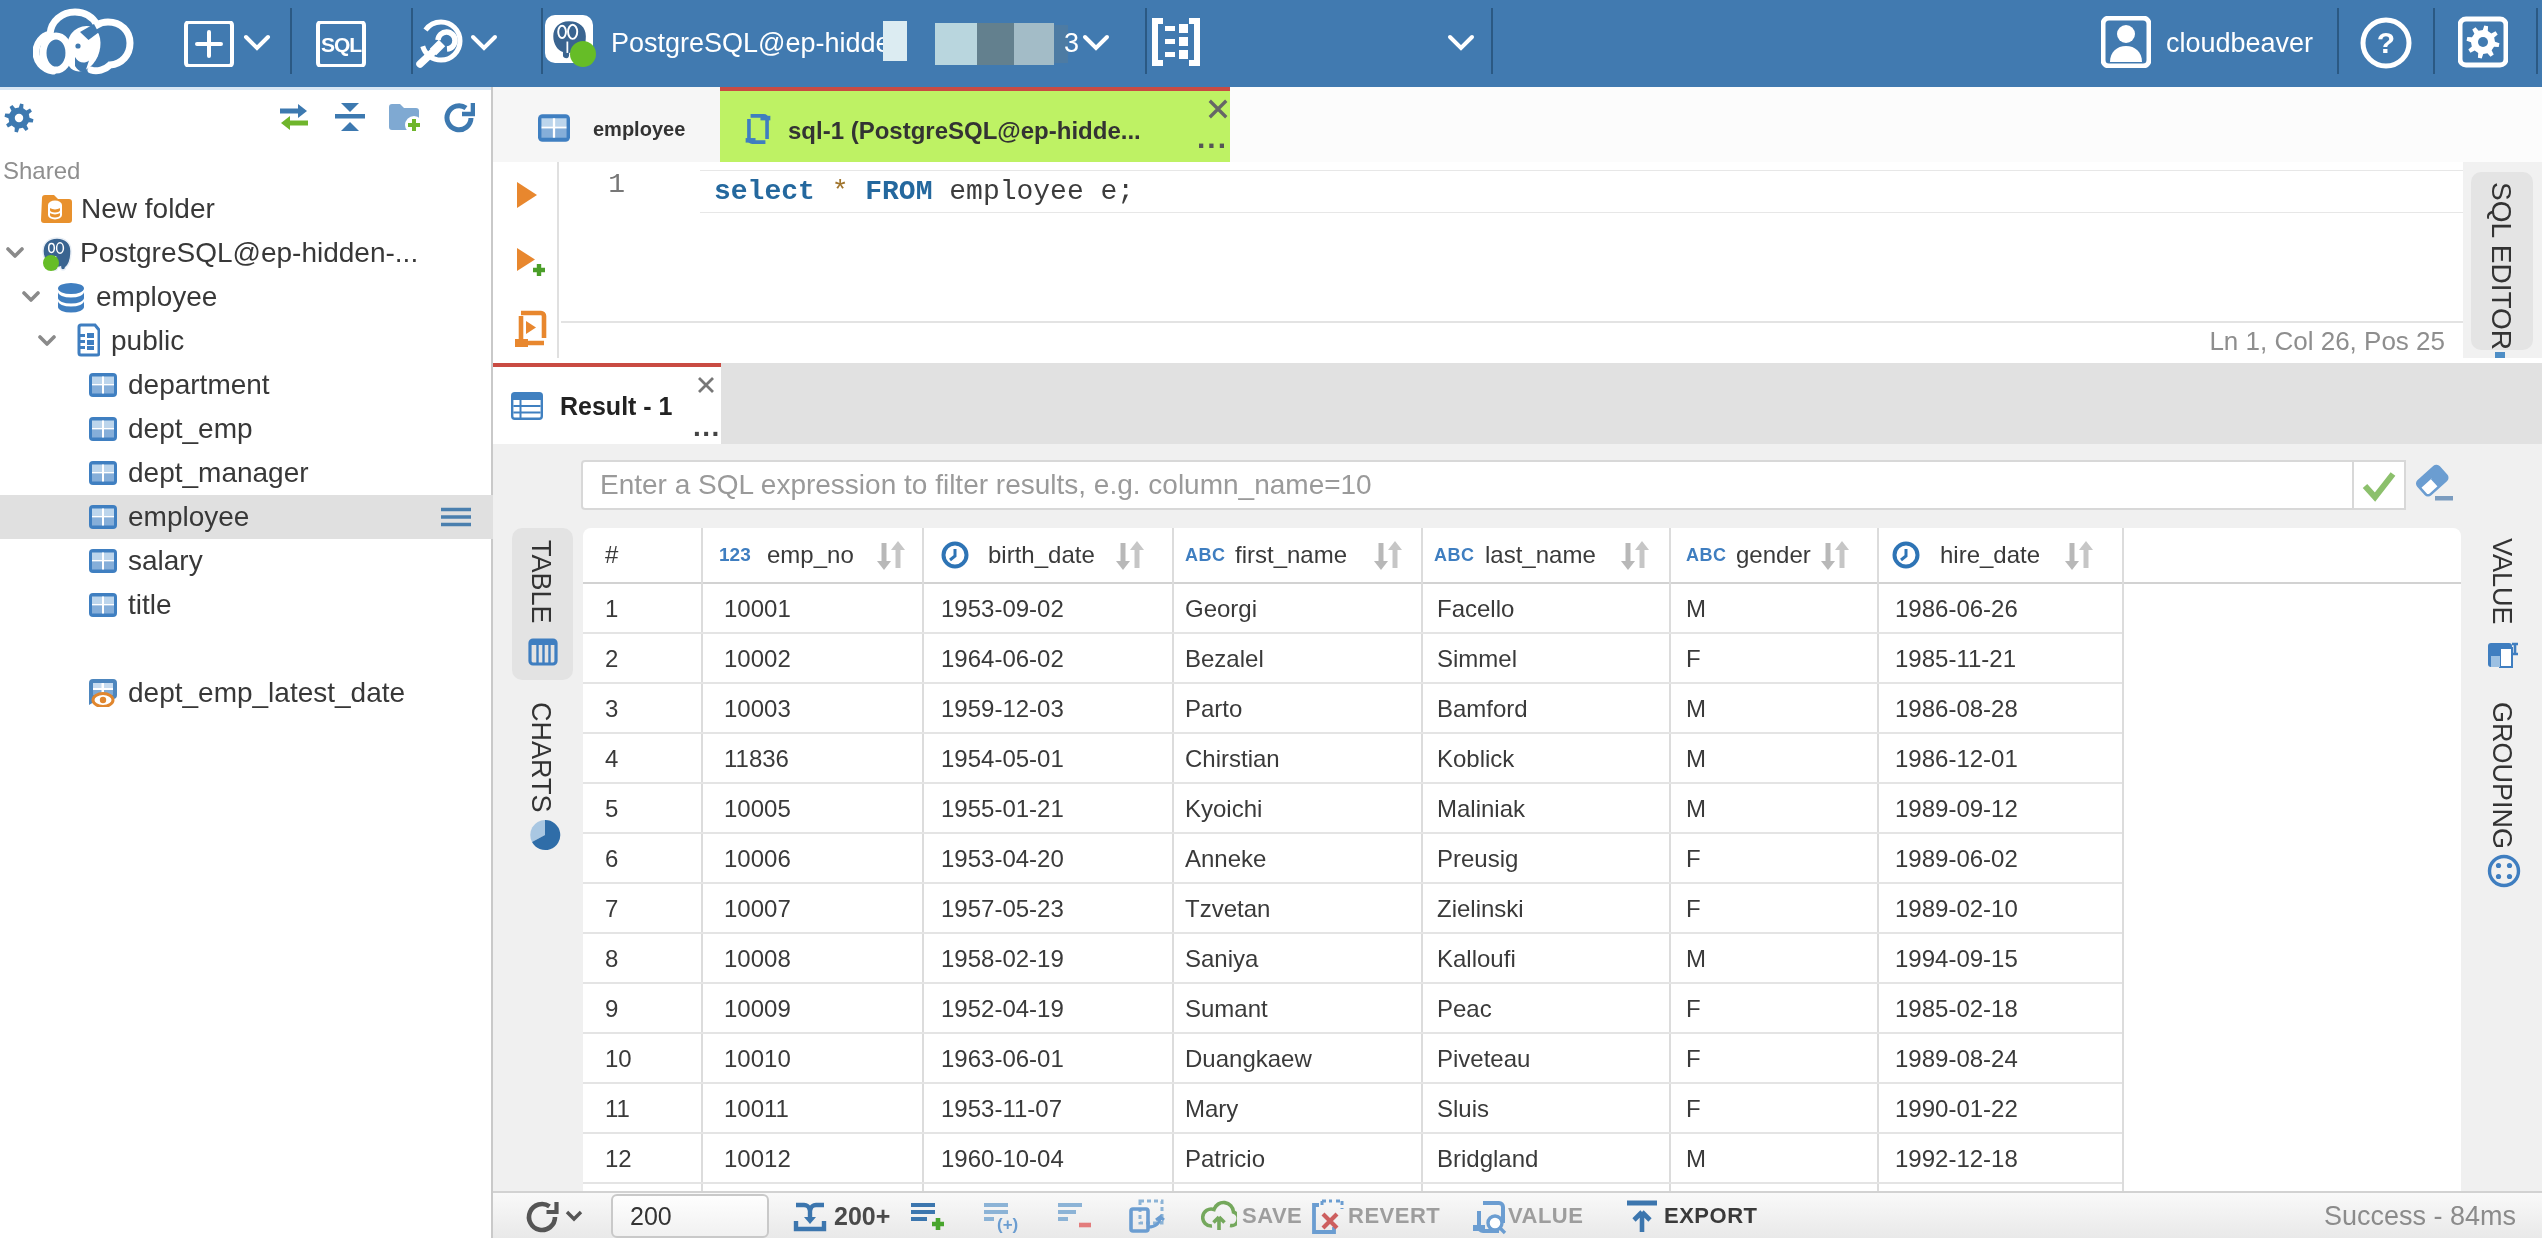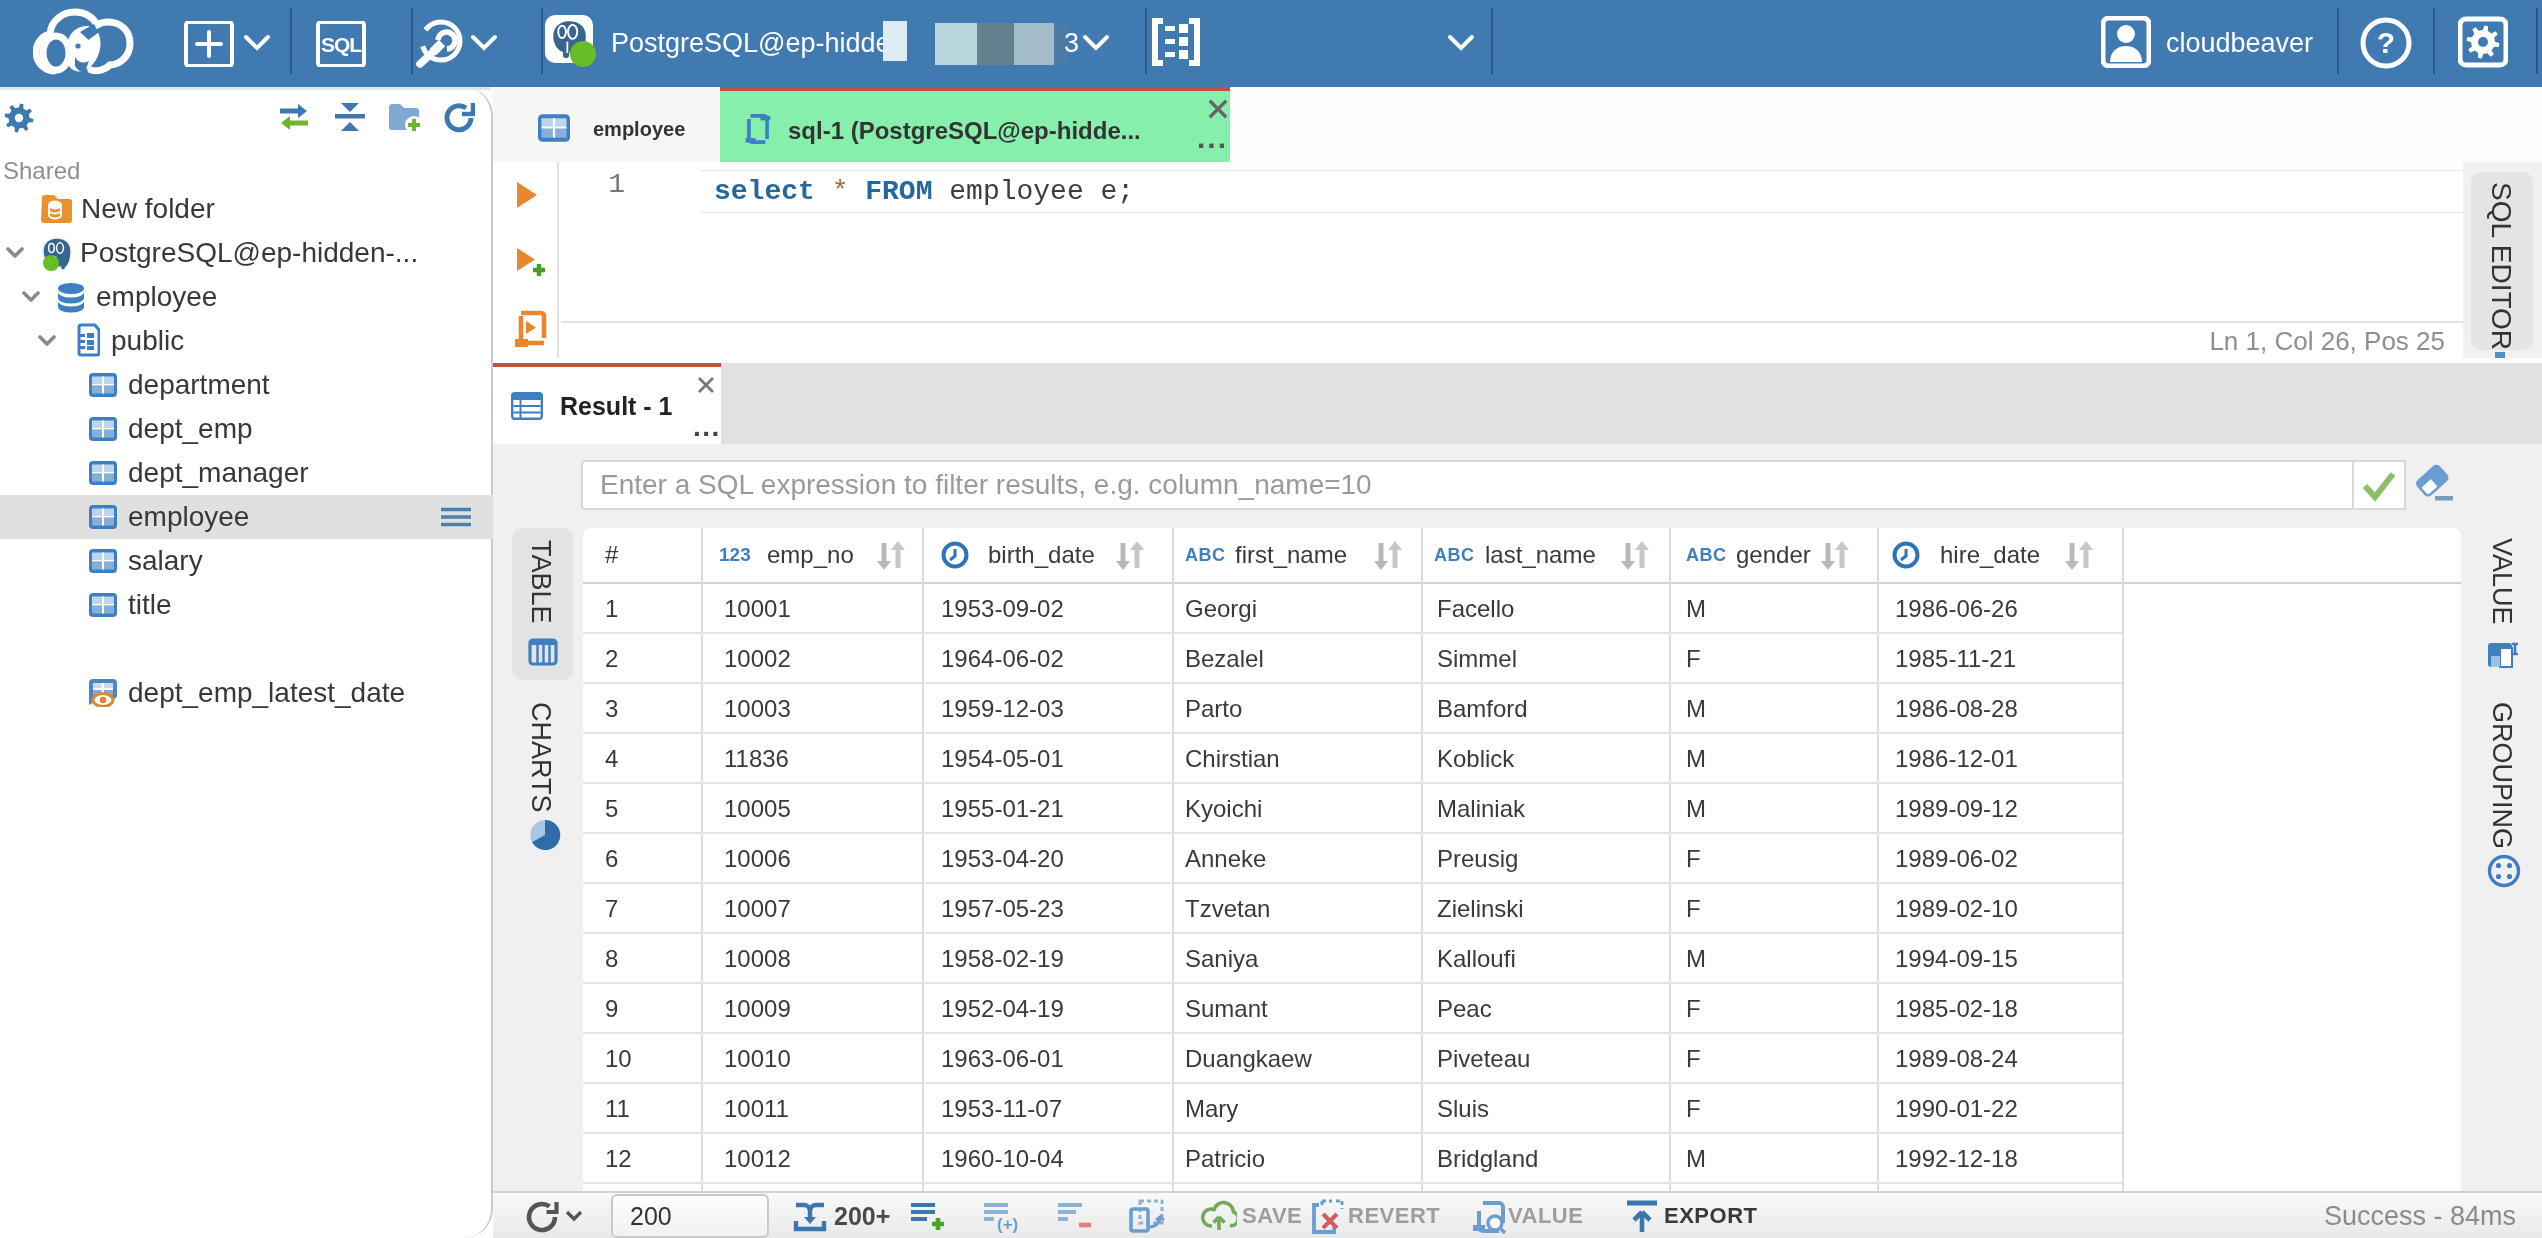--- a/index.html
+++ b/index.html
@@ -4,30 +4,30 @@
 <style>
   * { margin:0; padding:0; box-sizing:border-box; }
   html,body { width:2542px; height:1238px; overflow:hidden; }
   body { font-family:"Liberation Sans", sans-serif; position:relative; background:#fff; }
   .abs { position:absolute; }
   
   #topbar { left:0; top:0; width:2542px; height:87px; background:#417ab0; }
   .tsep { position:absolute; top:8px; width:2px; height:66px; background:rgba(17,48,77,0.45); }
   .ttext { position:absolute; color:#fff; font-size:27px; line-height:87px; }
   
-  #sidebar { left:0; top:87px; width:493px; height:1151px; background:#fff; border-right:2px solid #c9c9c9;border-radius:29px; }
+  #sidebar { left:0; top:87px; width:493px; height:1151px; background:#fff; border-right:2px solid #c9c9c9; }
   .treerow { position:absolute; left:0; width:491px; height:44px; color:#383838; font-size:28px; }
   .treelabel { position:absolute; top:50%; transform:translateY(-50%); white-space:nowrap; }
   .chev { position:absolute; top:50%; transform:translateY(-50%); }
   
   #main { left:493px; top:87px; width:2049px; height:1151px; background:#fff; }
   
   #tabbar { left:0; top:0; width:2049px; height:75px; background:#fcfcfc; }
   #tab-employee { position:absolute; left:0; top:0; width:227px; height:75px; background:#f6f6f6; }
-  #tab-sql { position:absolute; left:227px; top:0; width:510px; height:75px; background:#86efac; border-top:4px solid #c94b42; }
+  #tab-sql { position:absolute; left:227px; top:0; width:510px; height:75px; background:#bef264; border-top:4px solid #c94b42; }
   .tabtext { font-size:20px; font-weight:600; color:#333; position:absolute; top:calc(50% + 4px); transform:translateY(-50%); white-space:nowrap; }
   
   #editor { left:0; top:75px; width:1970px; height:196px; background:#fff; }
   #edtoolbar { position:absolute; left:0; top:0; width:66px; height:196px; border-right:2px solid #e0e0e0; background:#fff; }
   #gutter { position:absolute; left:68px; top:0; width:139px; height:159px; }
   #lineno { position:absolute; right:75px; top:0; height:43px; line-height:46px; color:#777; font-family:"Liberation Mono",monospace; font-size:28px; }
   #codearea { position:absolute; left:207px; top:0; width:1763px; height:159px; }
   #activeline { position:absolute; left:0; top:8px; width:1763px; height:43px; border-top:1px solid #e7e7e7; border-bottom:1px solid #e7e7e7; }
   #codeline { position:absolute; left:14px; top:8px; height:43px; line-height:44px; font-family:"Liberation Mono",monospace; font-size:28px; color:#3c3c3c; white-space:pre; }
   .kw { color:#24689e; font-weight:bold; }

